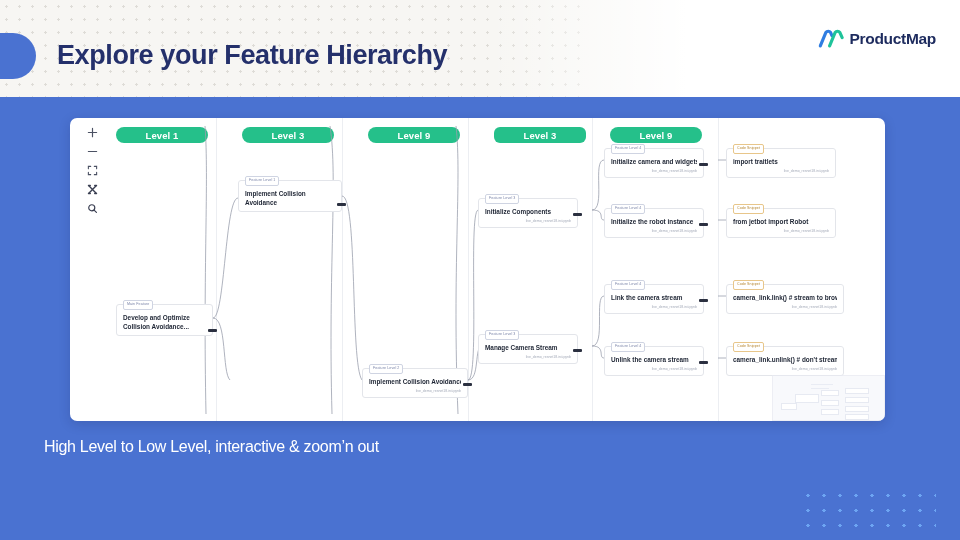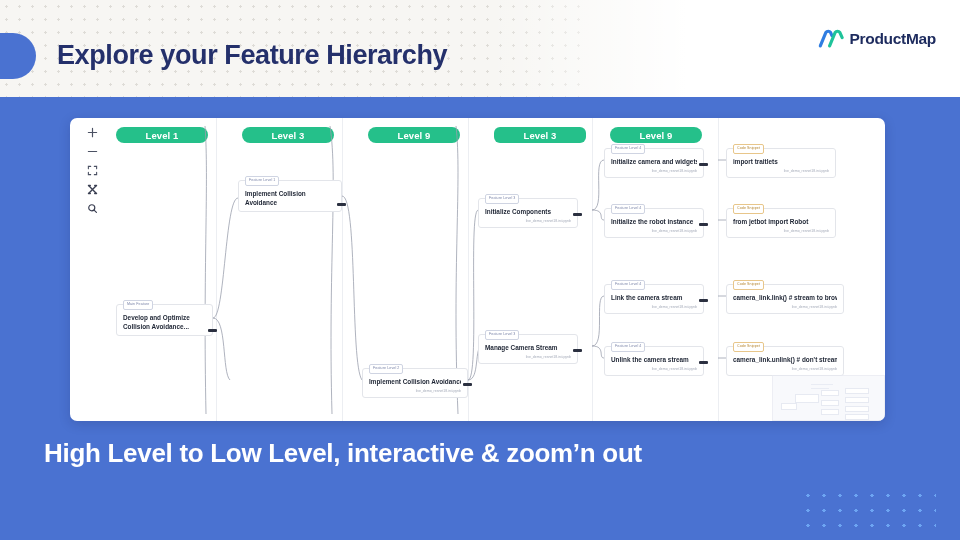--- a/index.html
+++ b/index.html
@@ -123,21 +123,21 @@
   }
   .mm-box { position: absolute; background: #ffffff; border: 1px solid #dfe3ee; }
   .mm-line { position: absolute; background: #e2e6f1; height: 1px; }
 
   
   .edges { position: absolute; inset: 0; pointer-events: none; }
 
   
   .caption {
     position: absolute; left: 44px; top: 437px; width: 640px;
-    color: #ffffff; font-size: 26px; font-weight: bold;
+    color: #ffffff; font-size: 16px; font-weight: normal;
     line-height: 1.28; letter-spacing: -0.3px;
   }
 
   
   .dot-grid {
     position: absolute; right: 24px; bottom: 10px; width: 136px; height: 42px;
     background-image: radial-gradient(#6fa8f5 1.6px, transparent 1.7px);
     background-size: 16px 15px;
     opacity: .95;
   }

